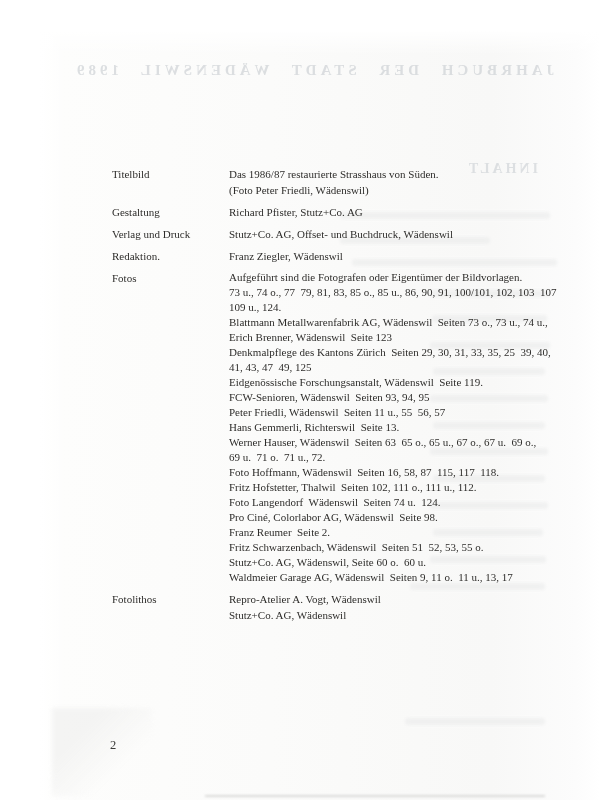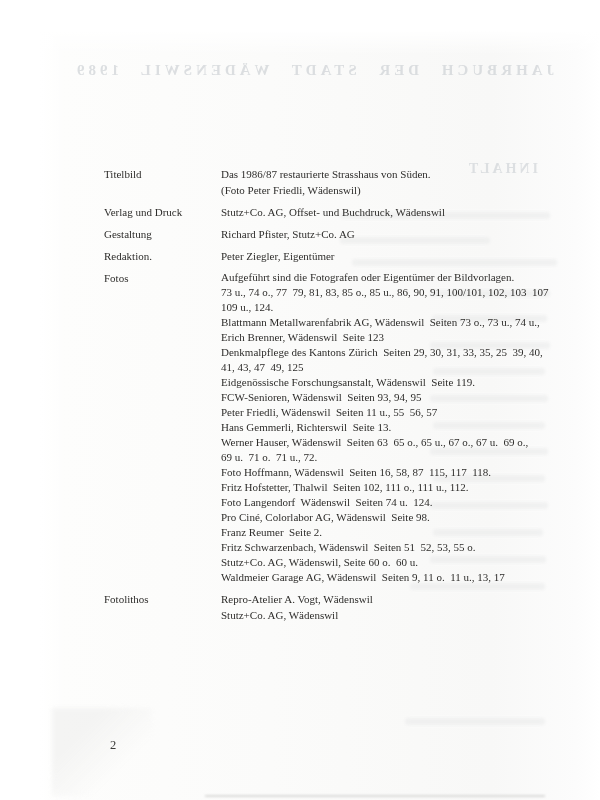--- a/index.html
+++ b/index.html
@@ -69,21 +69,21 @@
     height: 7px;
     background: #e9eaea;
     opacity: 0.55;
     border-radius: 3px;
     filter: blur(1.6px);
   }
   
   .content {
     position: absolute;
     top: 166px;
-    left: 104px;
+    left: 112px;
     width: 452px;
     font-size: 11px;
     color: #2e2d2b;
   }
   .row {
     display: flex;
     margin-bottom: 6px;
   }
   .row-label {
     width: 98px;
@@ -154,38 +154,38 @@
 
   <div class="content" id="colophon">
     <div class="row row-titelbild">
       <div class="row-label">Titelbild</div>
       <div class="row-lines">
           <div class="line">Das 1986/87 restaurierte Strasshaus von Süden.</div>
           <div class="line">(Foto Peter Friedli, Wädenswil)</div>
         </div>
     </div>
 
+    <div class="row row-gestaltung">
+      <div class="row-label">Gestaltung</div>
+      <div class="row-lines">
+          <div class="line">Richard Pfister, Stutz+Co. AG</div>
+        </div>
+    </div>
+
     <div class="row row-verlag-und-druck">
       <div class="row-label">Verlag und Druck</div>
       <div class="row-lines">
           <div class="line">Stutz+Co. AG, Offset- und Buchdruck, Wädenswil</div>
         </div>
     </div>
 
-    <div class="row row-gestaltung">
-      <div class="row-label">Gestaltung</div>
-      <div class="row-lines">
-          <div class="line">Richard Pfister, Stutz+Co. AG</div>
-        </div>
-    </div>
-
     <div class="row row-redaktion">
       <div class="row-label">Redaktion.</div>
       <div class="row-lines">
-          <div class="line">Peter Ziegler, Eigentümer</div>
+          <div class="line">Franz Ziegler, Wädenswil</div>
         </div>
     </div>
 
     <div class="row row-fotos">
       <div class="row-label">Fotos</div>
       <div class="row-lines">
           <div class="line">Aufgeführt sind die Fotografen oder Eigentümer der Bildvorlagen.</div>
           <div class="line">73 u., 74 o., 77  79, 81, 83, 85 o., 85 u., 86, 90, 91, 100/101, 102, 103  107</div>
           <div class="line">109 u., 124.</div>
           <div class="line">Blattmann Metallwarenfabrik AG, Wädenswil  Seiten 73 o., 73 u., 74 u.,</div>

